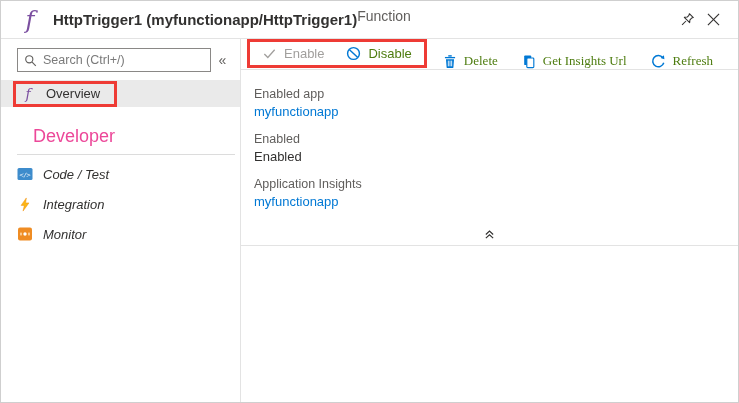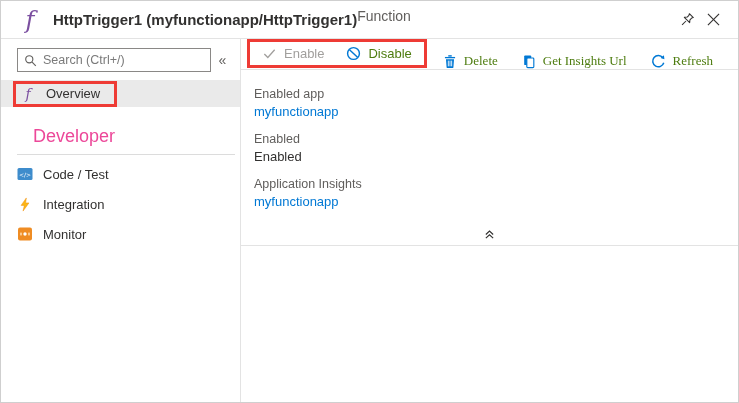--- a/index.html
+++ b/index.html
@@ -38,21 +38,21 @@
   .overview-row { height:27px; background:#eaeaea; display:flex; align-items:center;
                   padding-left:12px; cursor:pointer; }
   .red-outline { border:3px solid #ee3b35; }
   .overview-box { display:inline-flex; align-items:center; padding:2px 14px 2px 4px; gap:10px; }
   .overview-box .fx-glyph { font-size:14px; width:16px; text-align:center; }
   .nav-label { font-size:13px; color:#323130; }
 
   .section-title { font-size:18px; color:#ec4899; padding-left:32px; margin-top:19px; }
   .side-divider { border-top:1px solid #dcdcdc; margin:7px 5px 4px 16px; }
   .nav-item { height:30px; display:flex; align-items:center; gap:10px; padding-left:16px;
-              font-size:13px; color:#323130; cursor:pointer; }
+              font-size:13px; color:#323130; cursor:pointer;font-style:italic; }
   .nav-ico { width:16px; height:16px; flex:0 0 16px; display:flex; align-items:center; justify-content:center; }
 
   
   .main { flex:1; display:flex; flex-direction:column; min-width:0; }
   .toolbar { height:30px; flex:0 0 30px; display:flex; align-items:stretch; padding-left:6px; }
   .tb-btn { display:flex; align-items:center; gap:7px; font-size:13px; color:#4d7c0f;
             cursor:pointer; white-space:nowrap; }
   .tb-btn.disabled { color:#a19f9d; cursor:default; }
   .tb-red-group { display:flex; align-items:center; gap:22px; padding:0 12px;
                   margin:0 2px 1px 0; }

